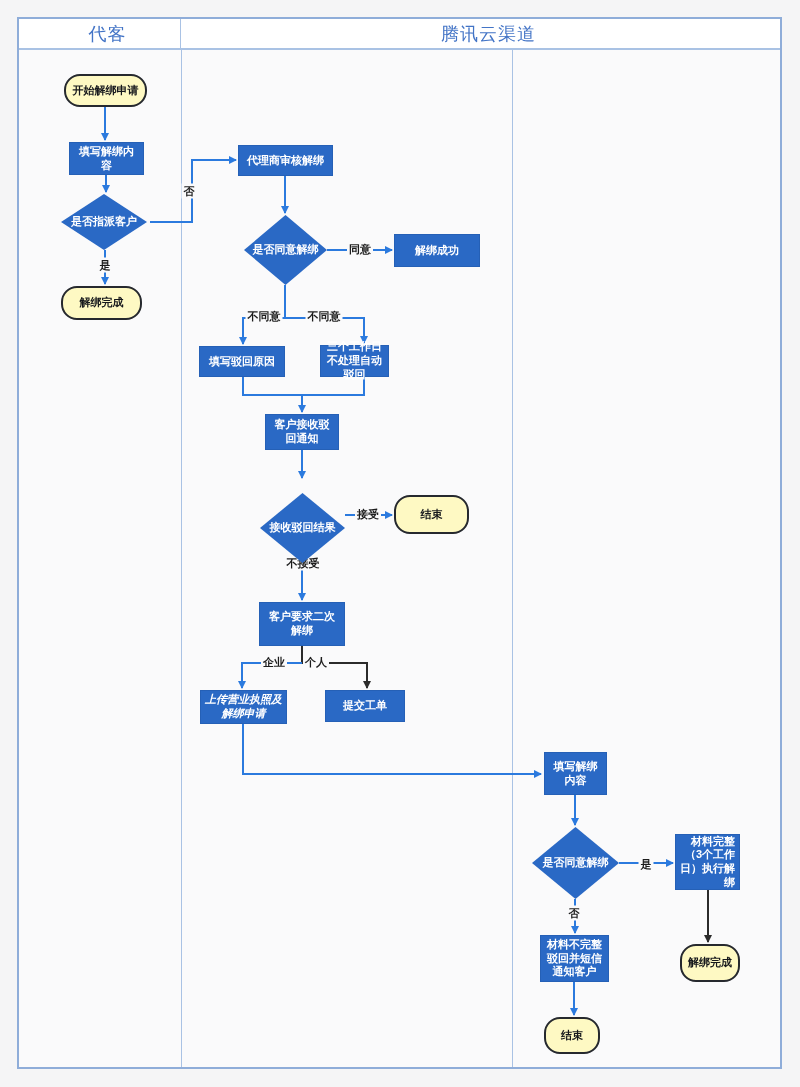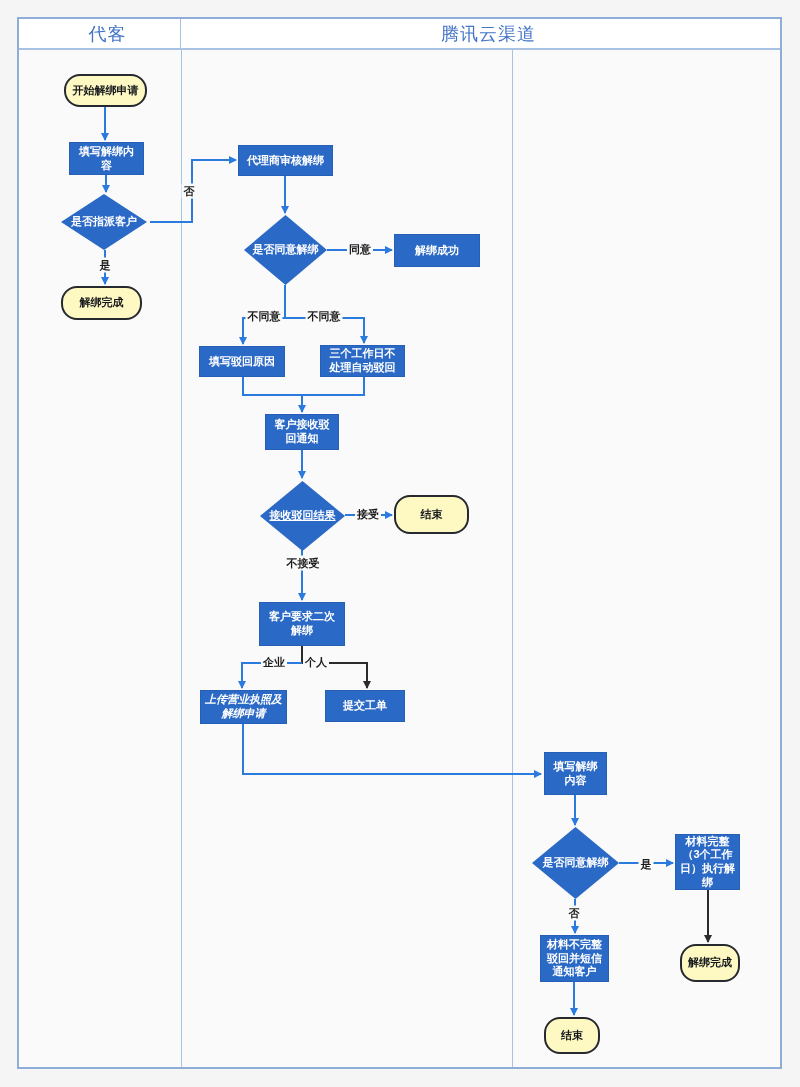--- a/index.html
+++ b/index.html
@@ -151,27 +151,27 @@
     </div>
   <div id="nodes-group">
       <div class="node node-terminal" style="left: 45px; top: 55px; width: 83px; height: 33px;">开始解绑申请</div>
       <div class="node node-process" style="left: 50px; top: 123px; width: 75px; height: 33px;">填写解绑内容</div>
       <div class="node node-decision" style="left: 42px; top: 175px; width: 86px; height: 56px;">是否指派客户</div>
       <div class="node node-terminal" style="left: 42px; top: 267px; width: 81px; height: 34px;">解绑完成</div>
       <div class="node node-process" style="left: 219px; top: 126px; width: 95px; height: 31px;">代理商审核解绑</div>
       <div class="node node-decision" style="left: 225px; top: 196px; width: 83px; height: 70px;">是否同意解绑</div>
       <div class="node node-process" style="left: 375px; top: 215px; width: 86px; height: 33px;">解绑成功</div>
       <div class="node node-process" style="left: 180px; top: 327px; width: 86px; height: 31px;">填写驳回原因</div>
-      <div class="node node-process" style="left: 301px; top: 326px; width: 85px; height: 32px;">三个工作日不处理自动驳回</div>
+      <div class="node node-process" style="left: 301px; top: 326px; width: 69px; height: 32px;">三个工作日不处理自动驳回</div>
       <div class="node node-process" style="left: 246px; top: 395px; width: 74px; height: 36px;">客户接收驳回通知</div>
-      <div class="node node-decision" style="left: 241px; top: 462px; width: 85px; height: 70px; text-decoration: underline;">接收驳回结果</div>
+      <div class="node node-decision" style="left: 241px; top: 474px; width: 85px; height: 70px;">接收驳回结果</div>
       <div class="node node-terminal" style="left: 375px; top: 476px; width: 75px; height: 39px;">结束</div>
       <div class="node node-process" style="left: 240px; top: 583px; width: 86px; height: 44px;">客户要求二次解绑</div>
       <div class="node node-process" style="left: 181px; top: 671px; width: 87px; height: 34px; font-style: italic;">上传营业执照及解绑申请</div>
       <div class="node node-process" style="left: 306px; top: 671px; width: 80px; height: 32px;">提交工单</div>
       <div class="node node-process" style="left: 525px; top: 733px; width: 63px; height: 43px;">填写解绑内容</div>
       <div class="node node-decision" style="left: 513px; top: 808px; width: 87px; height: 72px;">是否同意解绑</div>
-      <div class="node node-process" style="left: 656px; top: 815px; width: 65px; height: 56px;">材料完整（3个工作日）执行解绑</div>
+      <div class="node node-process" style="left: 656px; top: 815px; width: 65px; height: 56px; text-align: right;">材料完整（3个工作日）执行解绑</div>
       <div class="node node-terminal" style="left: 661px; top: 925px; width: 60px; height: 38px;">解绑完成</div>
       <div class="node node-process" style="left: 521px; top: 916px; width: 69px; height: 47px;">材料不完整驳回并短信通知客户</div>
       <div class="node node-terminal" style="left: 525px; top: 998px; width: 56px; height: 37px;">结束</div>
     </div>
 </div>
 
 </body></html>

